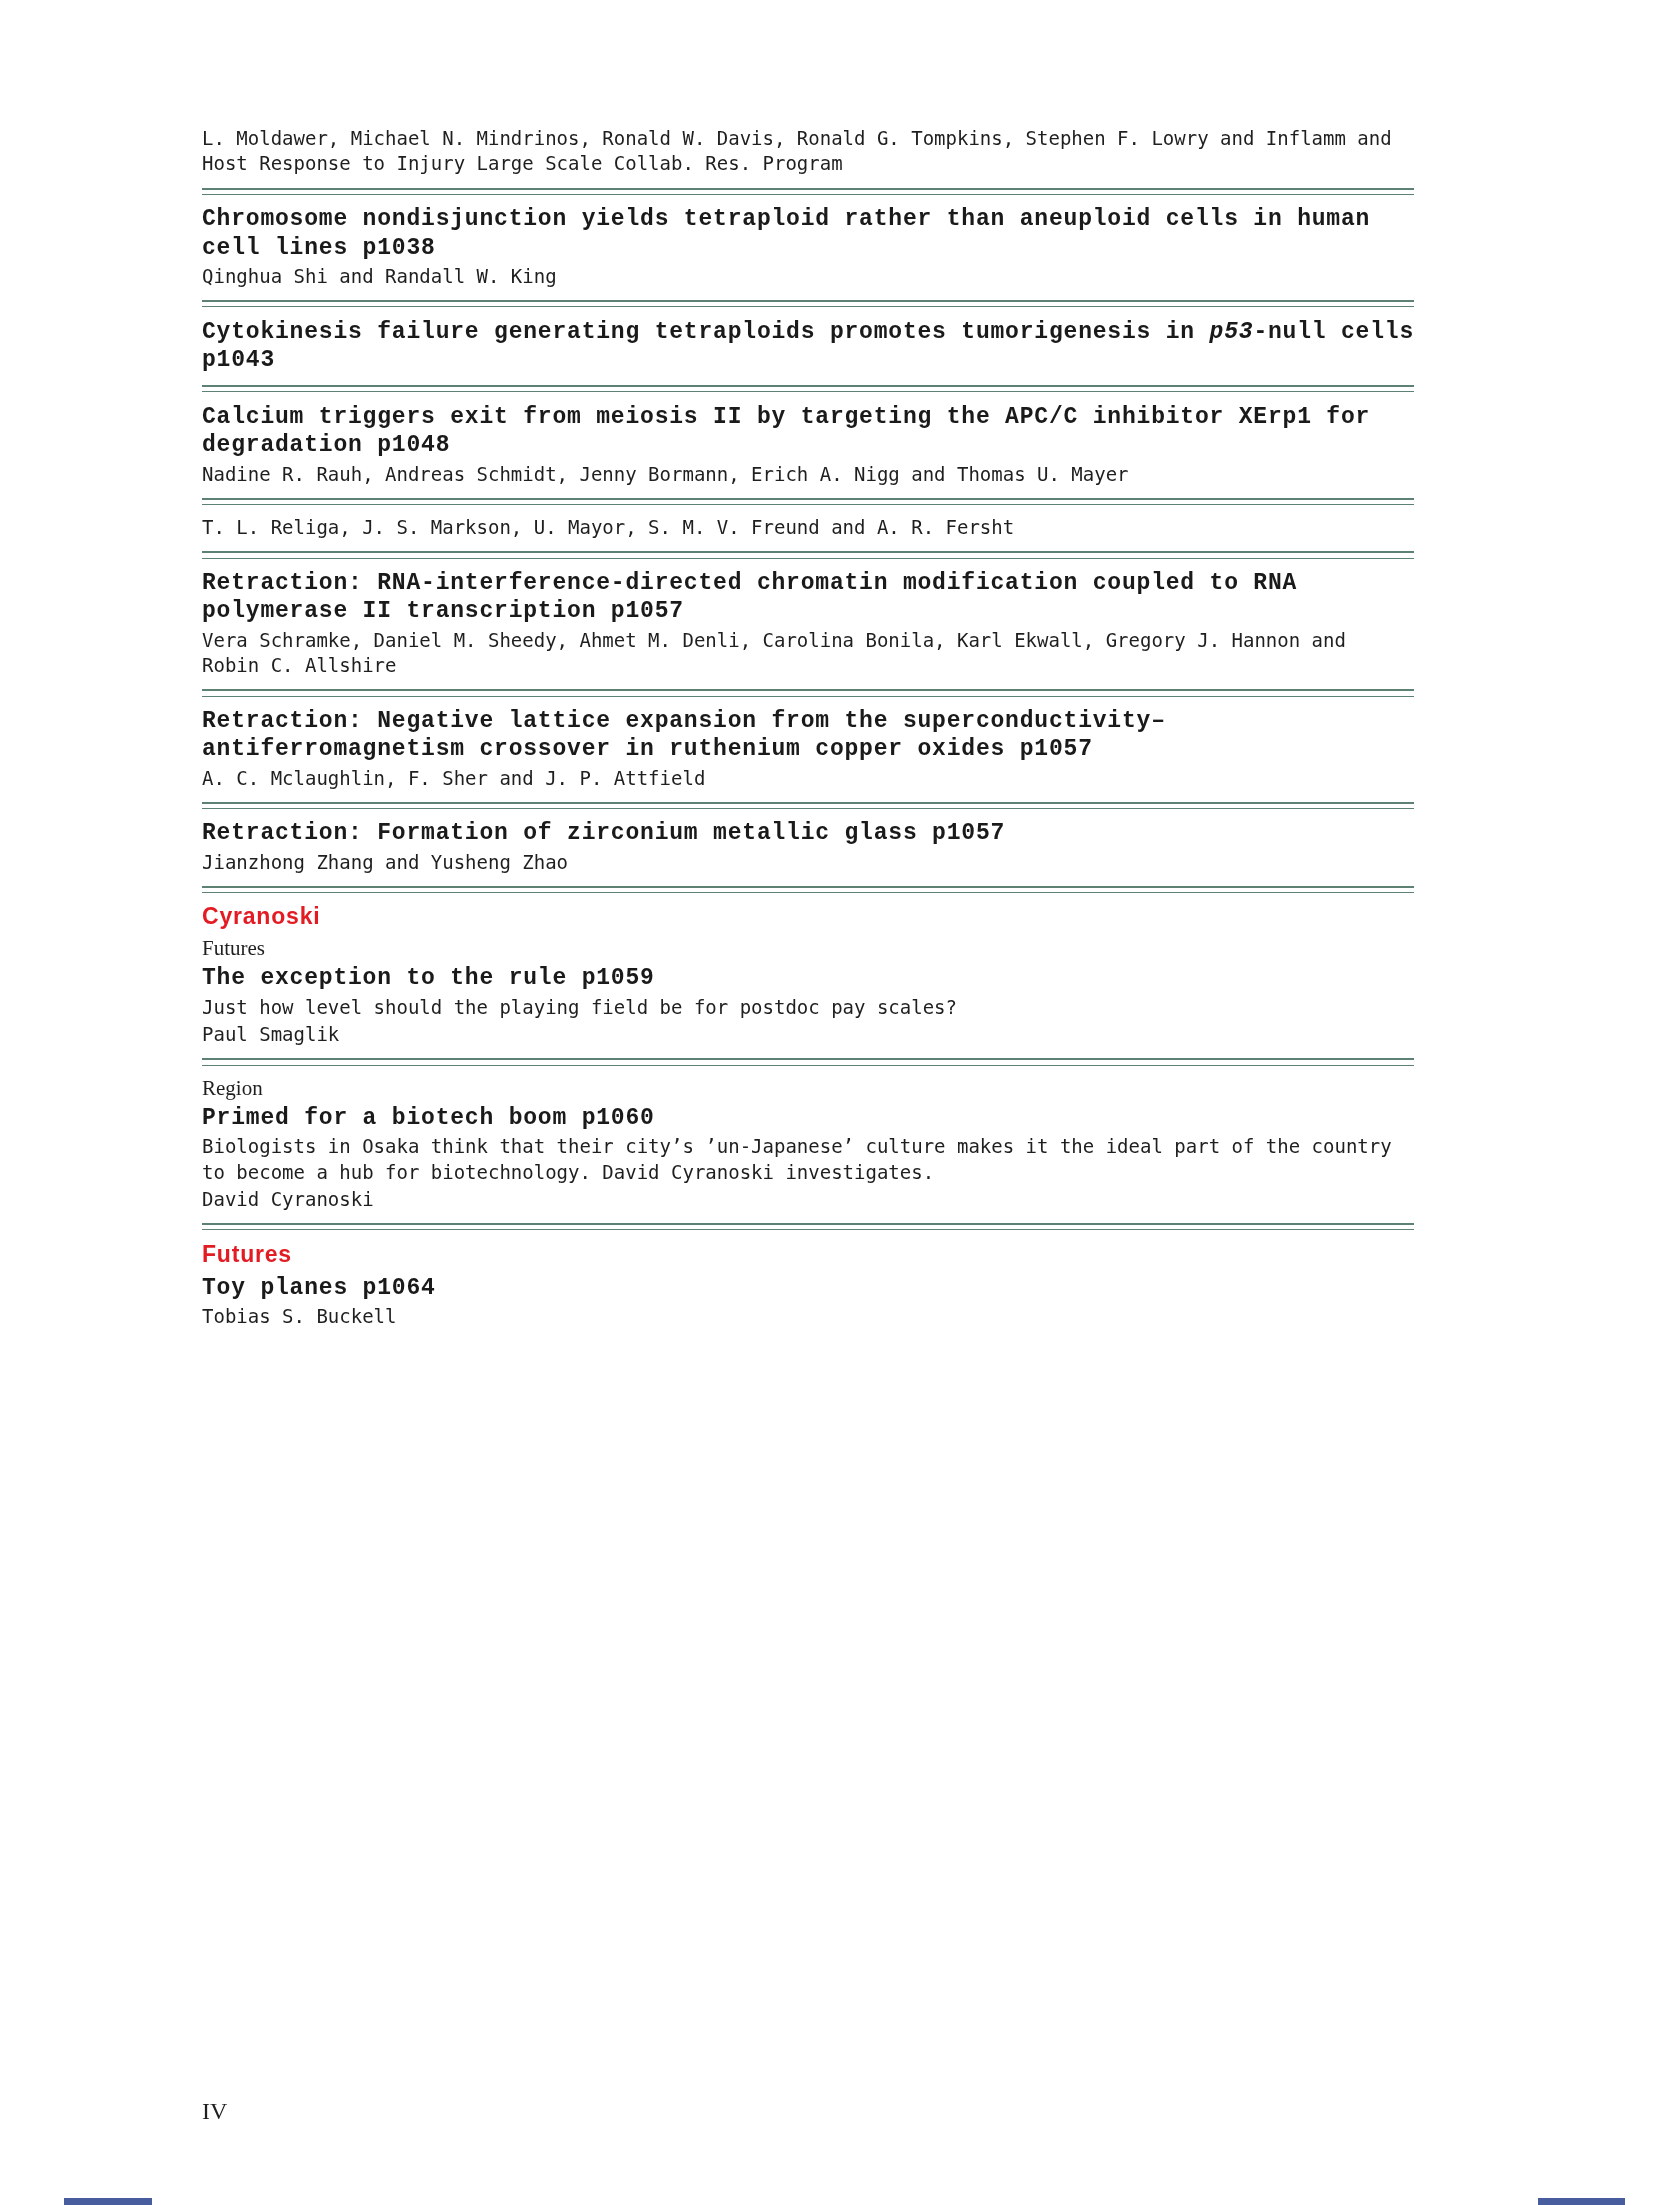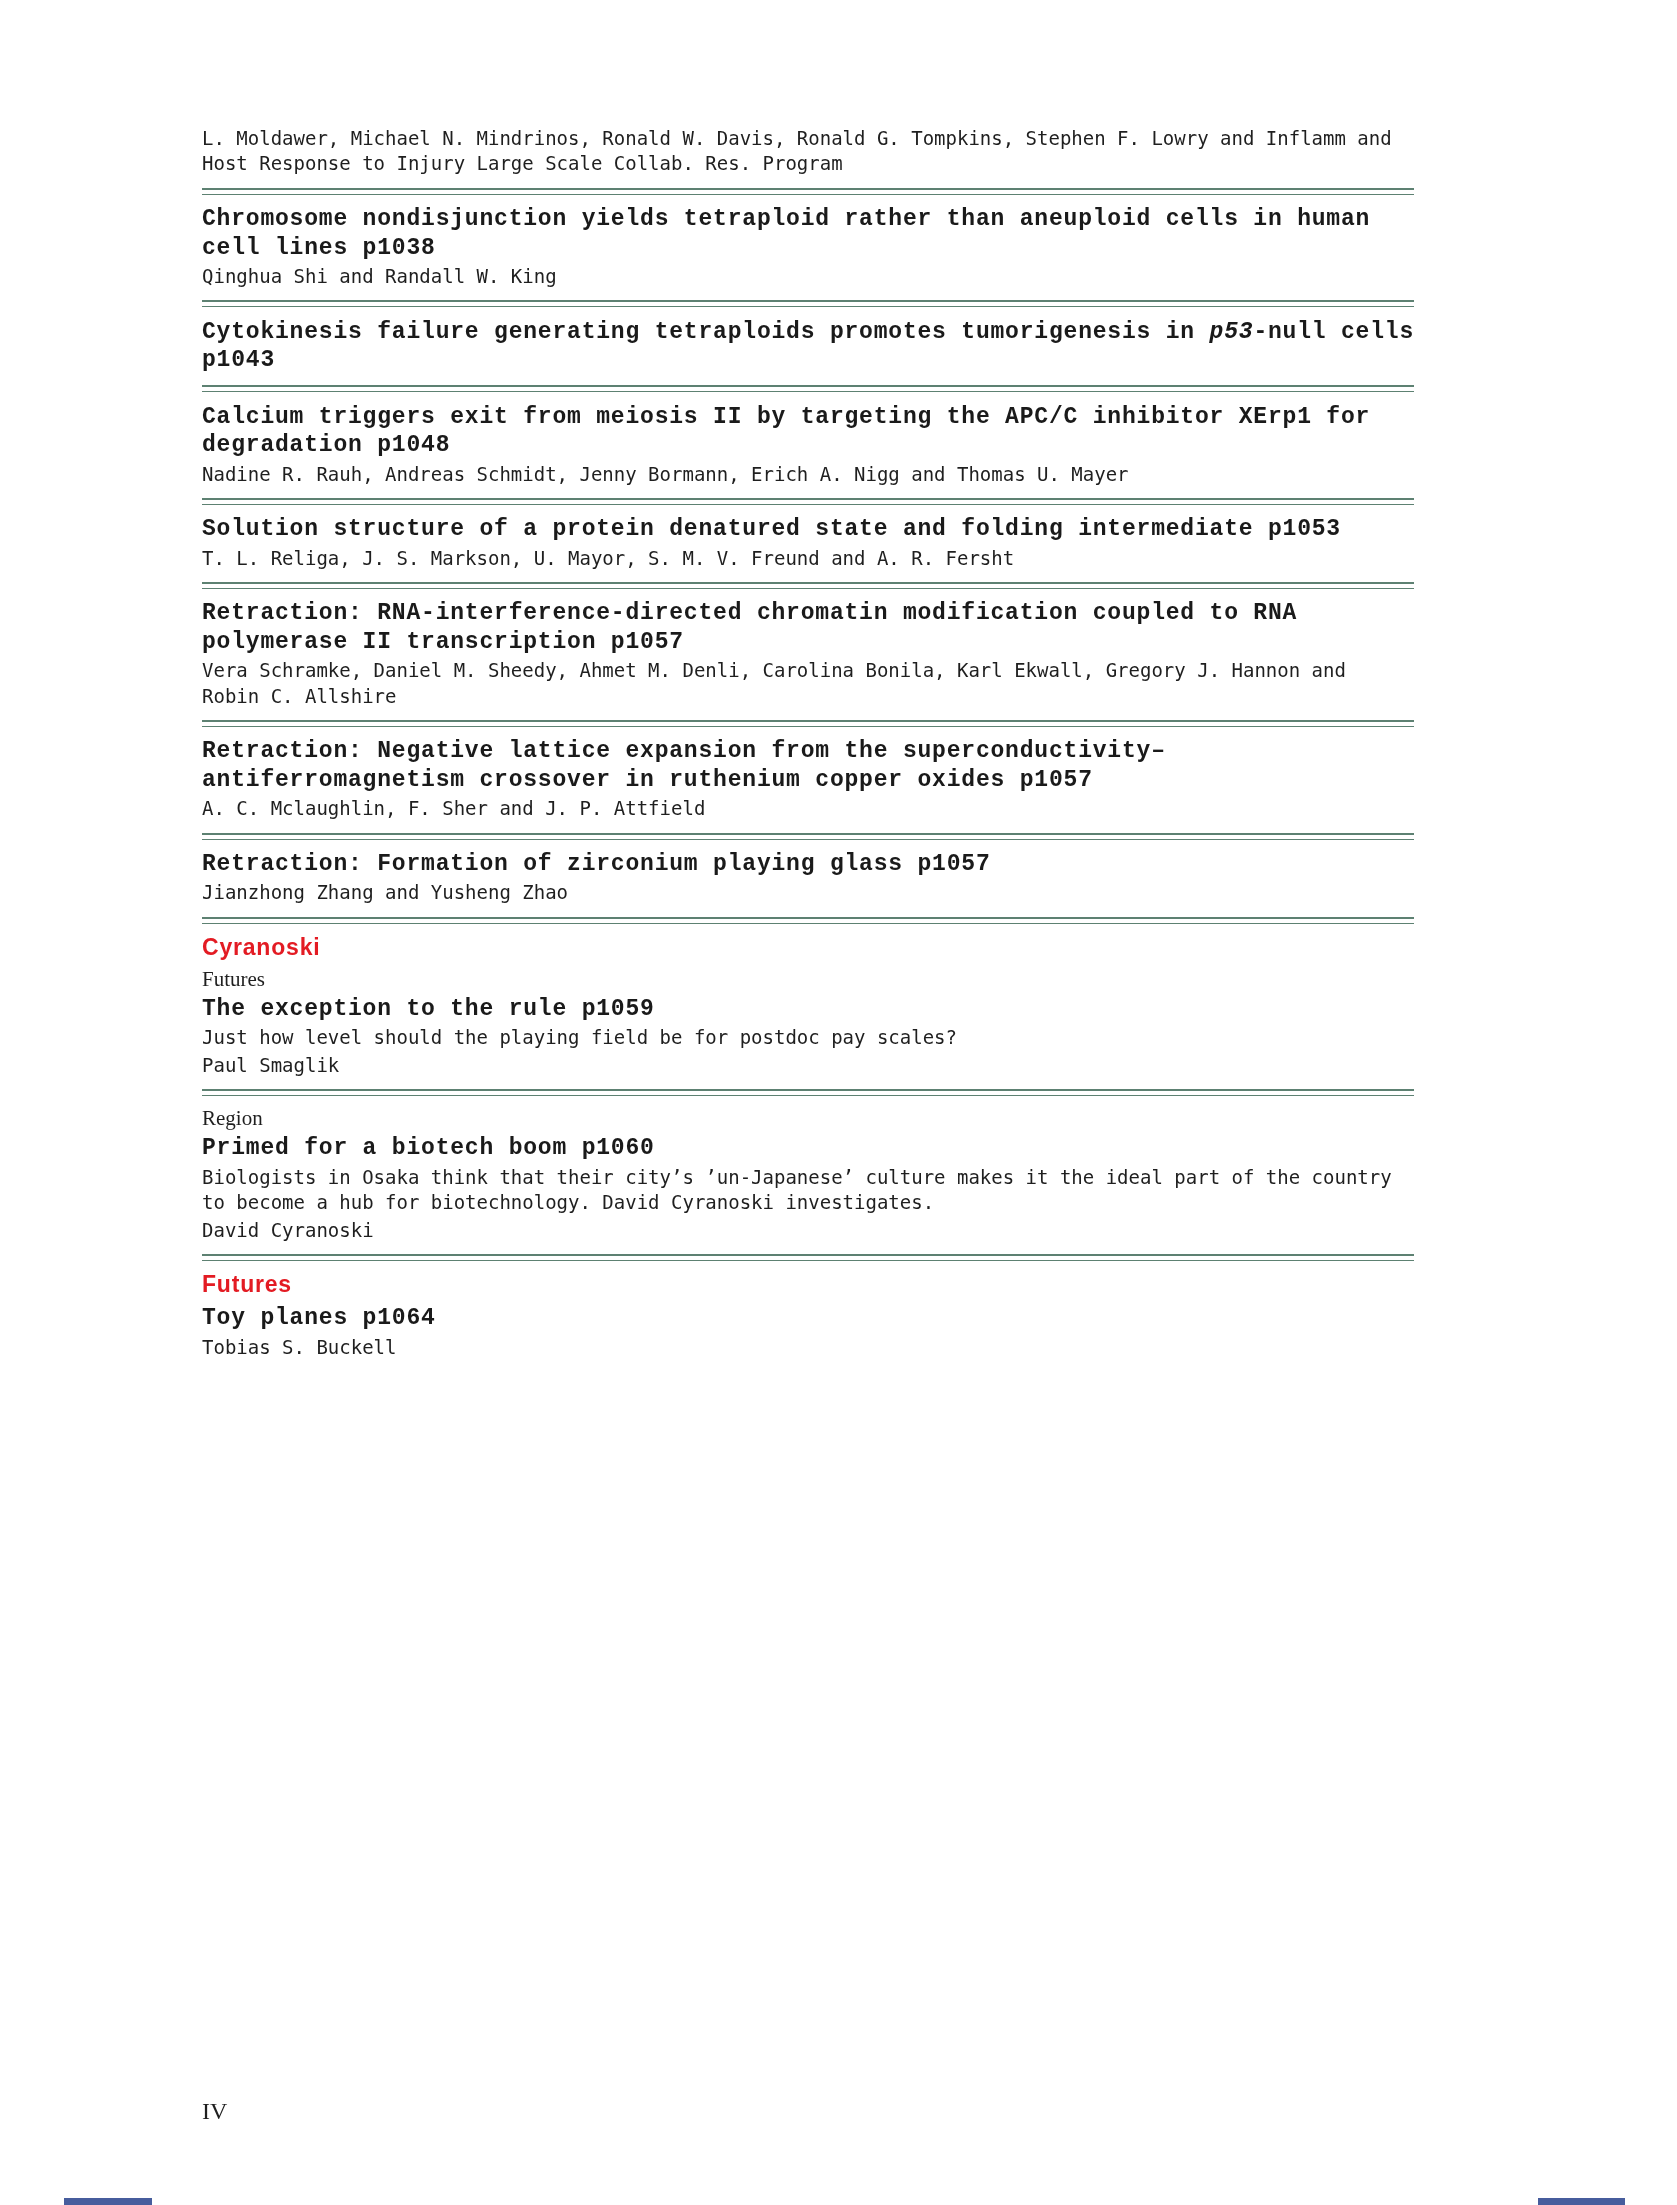--- a/index.html
+++ b/index.html
@@ -99,42 +99,41 @@
   <div class="rule"></div>
 
   <section class="entry">
     <h2 class="title">Calcium triggers exit from meiosis II by targeting the APC/C inhibitor XErp1 for degradation p1048</h2>
     <p class="authors">Nadine R. Rauh, Andreas Schmidt, Jenny Bormann, Erich A. Nigg and Thomas U. Mayer</p>
   </section>
 
   <div class="rule"></div>
 
   <section class="entry">
-    <h2 class="title">Solution structure of a protein denatured state and folding intermediate p1053</h2>
     <p class="authors">T. L. Religa, J. S. Markson, U. Mayor, S. M. V. Freund and A. R. Fersht</p>
   </section>
 
   <div class="rule"></div>
 
   <section class="entry">
     <h2 class="title">Retraction: RNA-interference-directed chromatin modification coupled to RNA polymerase II transcription p1057</h2>
     <p class="authors">Vera Schramke, Daniel M. Sheedy, Ahmet M. Denli, Carolina Bonila, Karl Ekwall, Gregory J. Hannon and Robin C. Allshire</p>
   </section>
 
   <div class="rule"></div>
 
   <section class="entry">
     <h2 class="title">Retraction: Negative lattice expansion from the superconductivity–antiferromagnetism crossover in ruthenium copper oxides p1057</h2>
     <p class="authors">A. C. Mclaughlin, F. Sher and J. P. Attfield</p>
   </section>
 
   <div class="rule"></div>
 
   <section class="entry">
-    <h2 class="title">Retraction: Formation of zirconium playing glass p1057</h2>
+    <h2 class="title">Retraction: Formation of zirconium metallic glass p1057</h2>
     <p class="authors">Jianzhong Zhang and Yusheng Zhao</p>
   </section>
 
   <div class="rule"></div>
 
   <section class="entry">
     <h1 class="section-heading">Cyranoski</h1>
     <p class="subheading">Futures</p>
     <h2 class="title">The exception to the rule p1059</h2>
     <p class="desc">Just how level should the playing field be for postdoc pay scales?</p>

